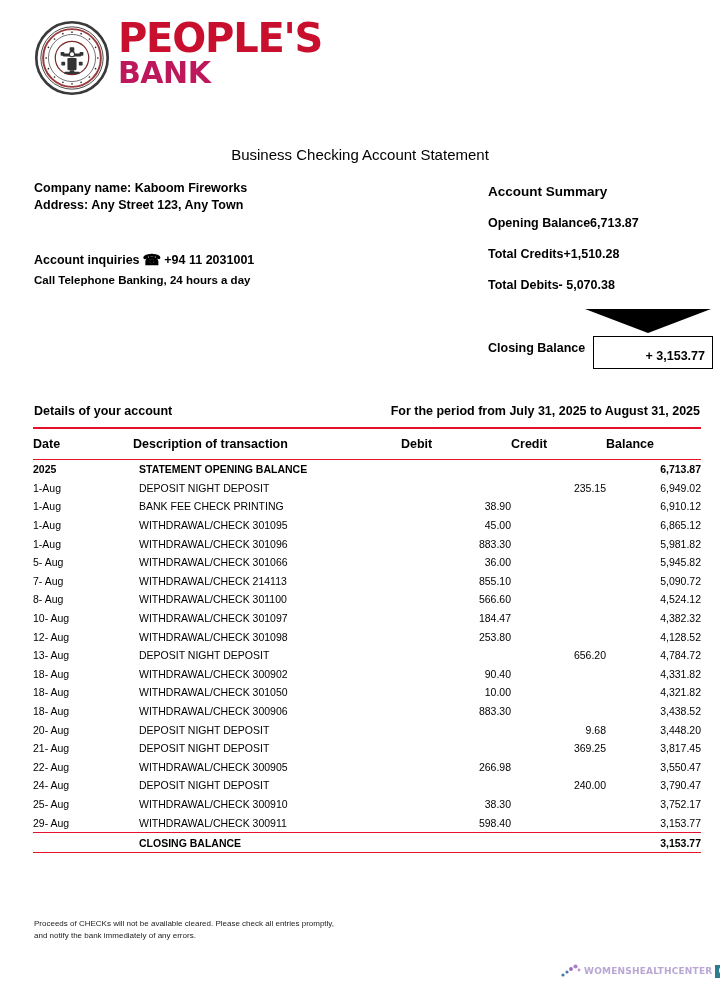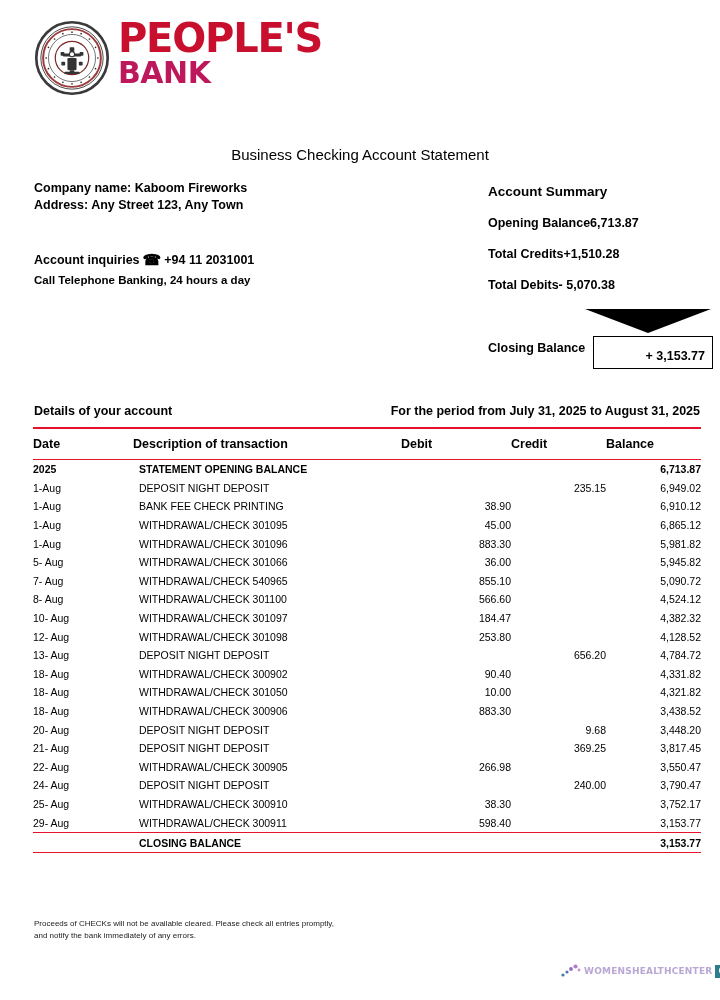--- a/index.html
+++ b/index.html
@@ -390,21 +390,21 @@
         </tr>
         <tr>
           <td>5- Aug</td>
           <td class="desc-indent">WITHDRAWAL/CHECK 301066</td>
           <td class="ta-r">36.00</td>
           <td class="ta-r"></td>
           <td class="ta-r">5,945.82</td>
         </tr>
         <tr>
           <td>7- Aug</td>
-          <td class="desc-indent">WITHDRAWAL/CHECK 540965</td>
+          <td class="desc-indent">WITHDRAWAL/CHECK 214113</td>
           <td class="ta-r">855.10</td>
           <td class="ta-r"></td>
           <td class="ta-r">5,090.72</td>
         </tr>
         <tr>
           <td>8- Aug</td>
           <td class="desc-indent">WITHDRAWAL/CHECK 301100</td>
           <td class="ta-r">566.60</td>
           <td class="ta-r"></td>
           <td class="ta-r">4,524.12</td>

